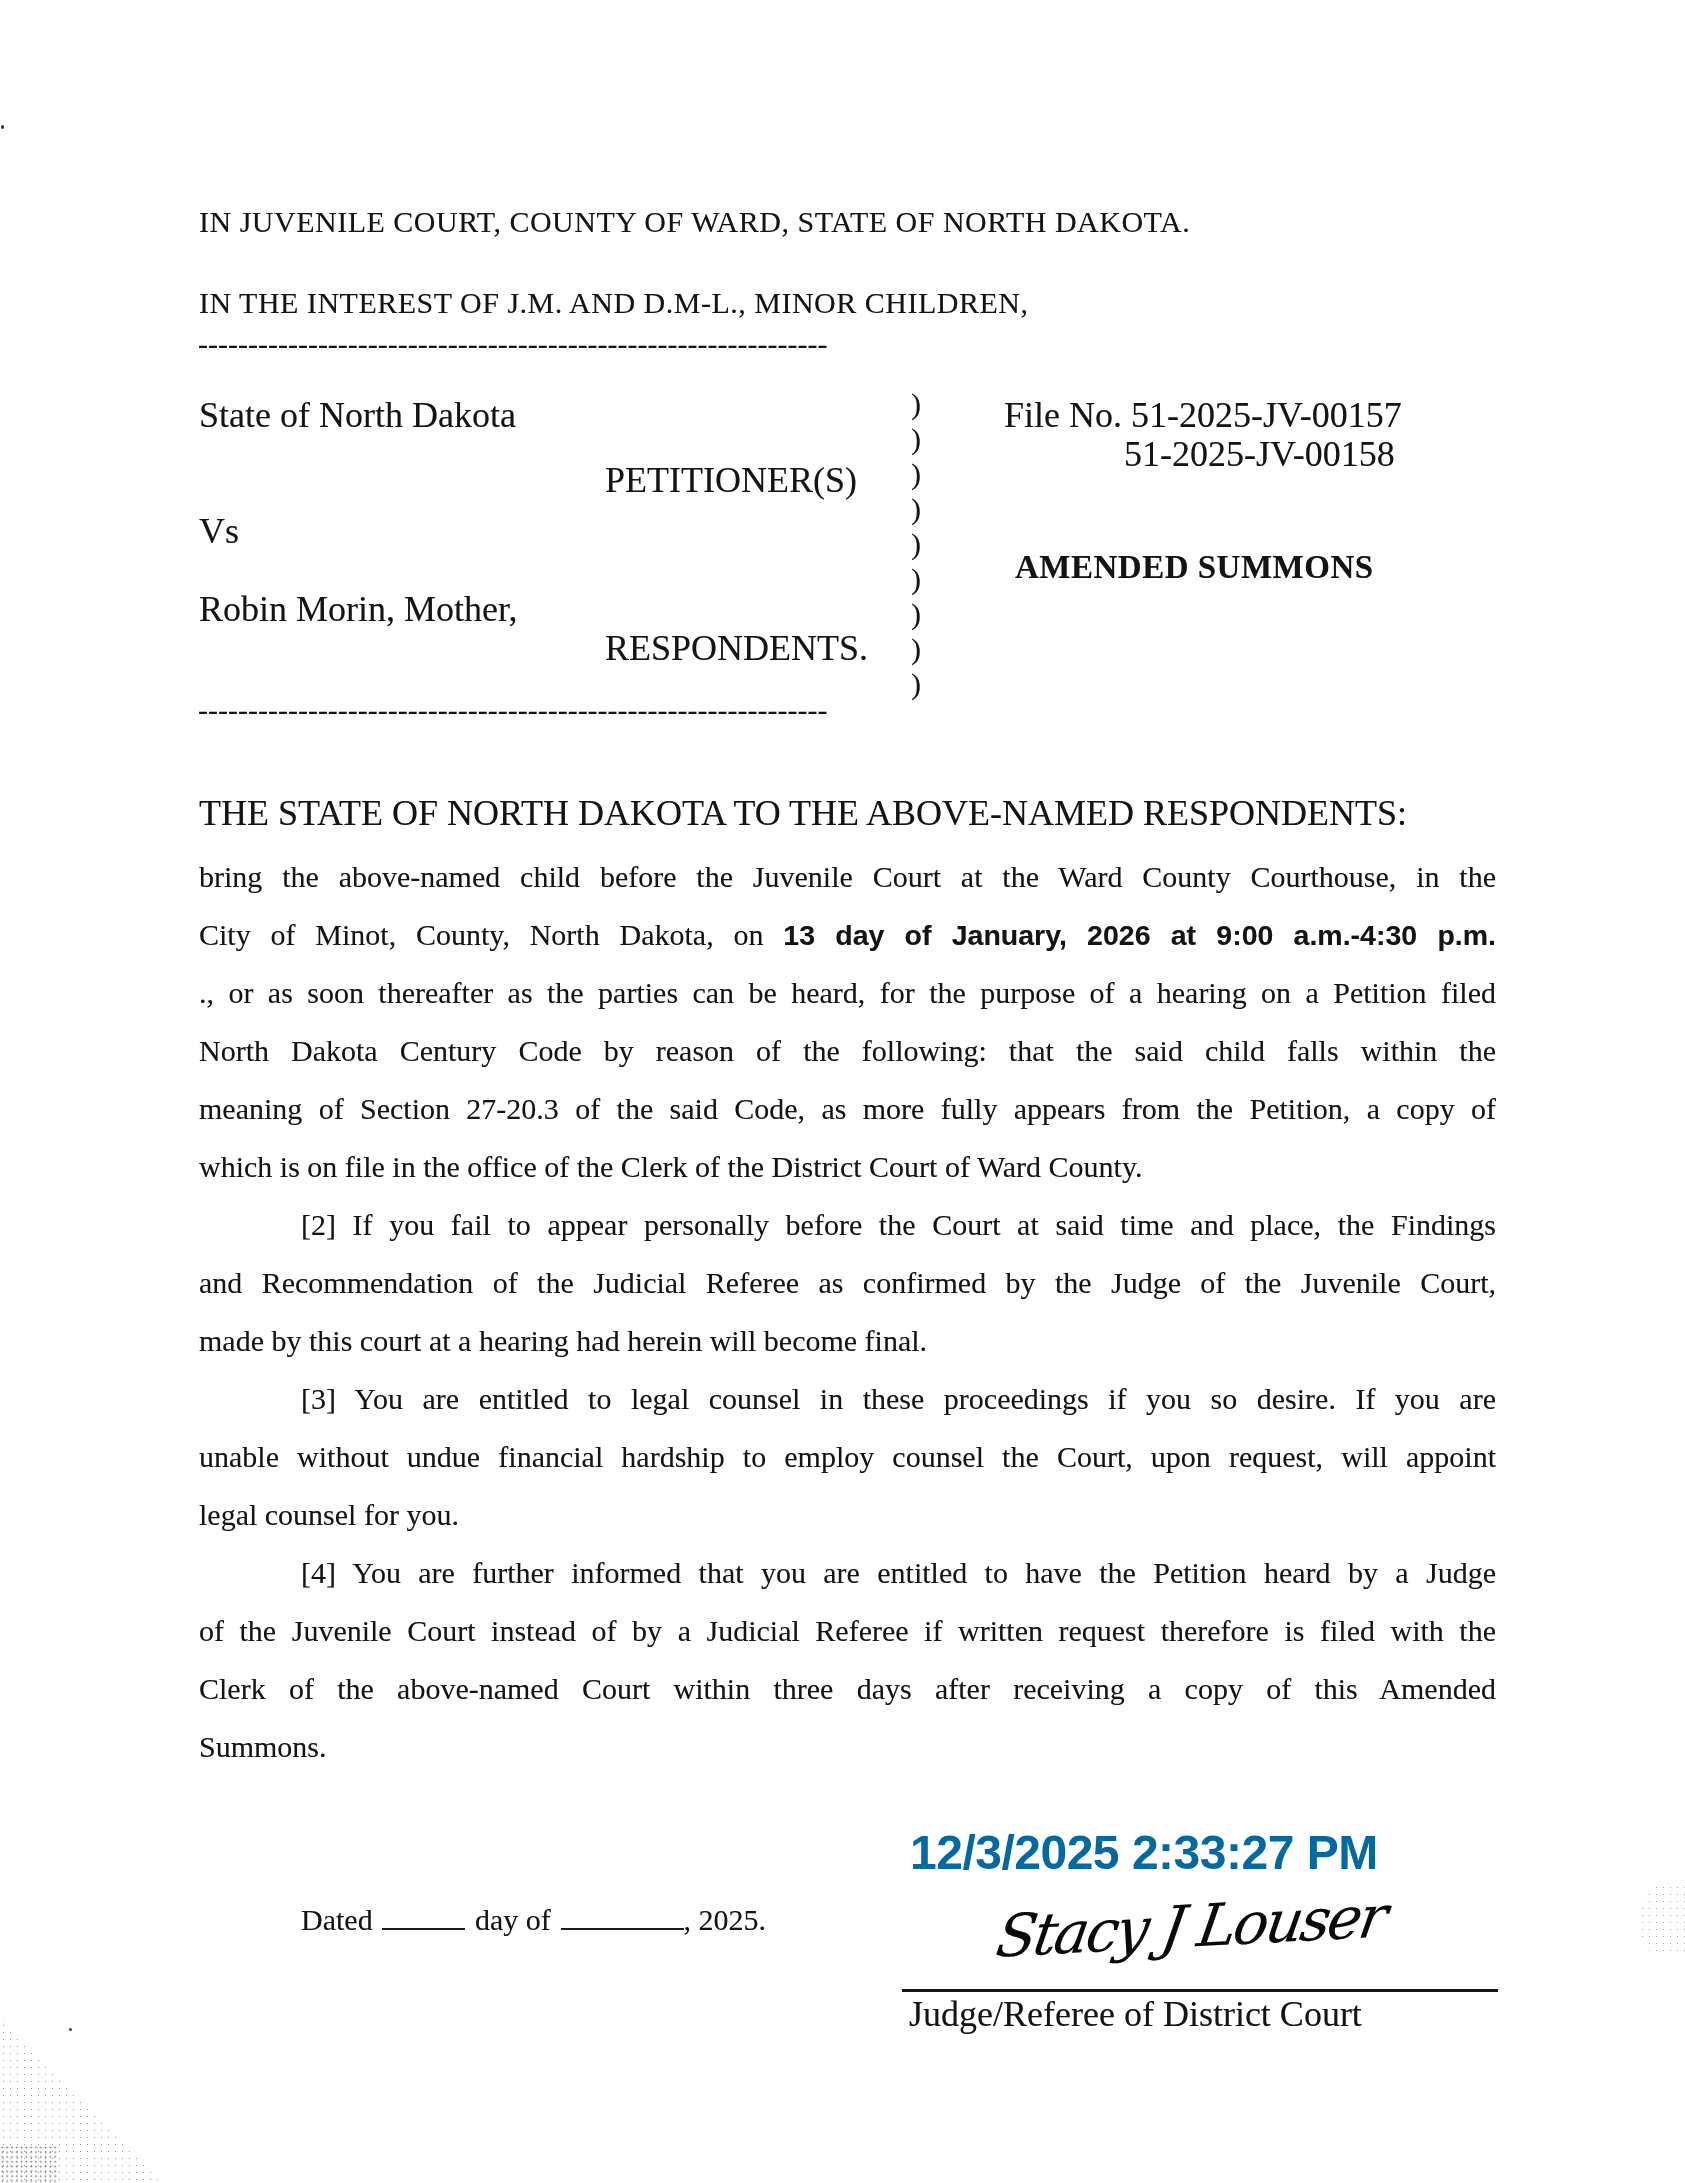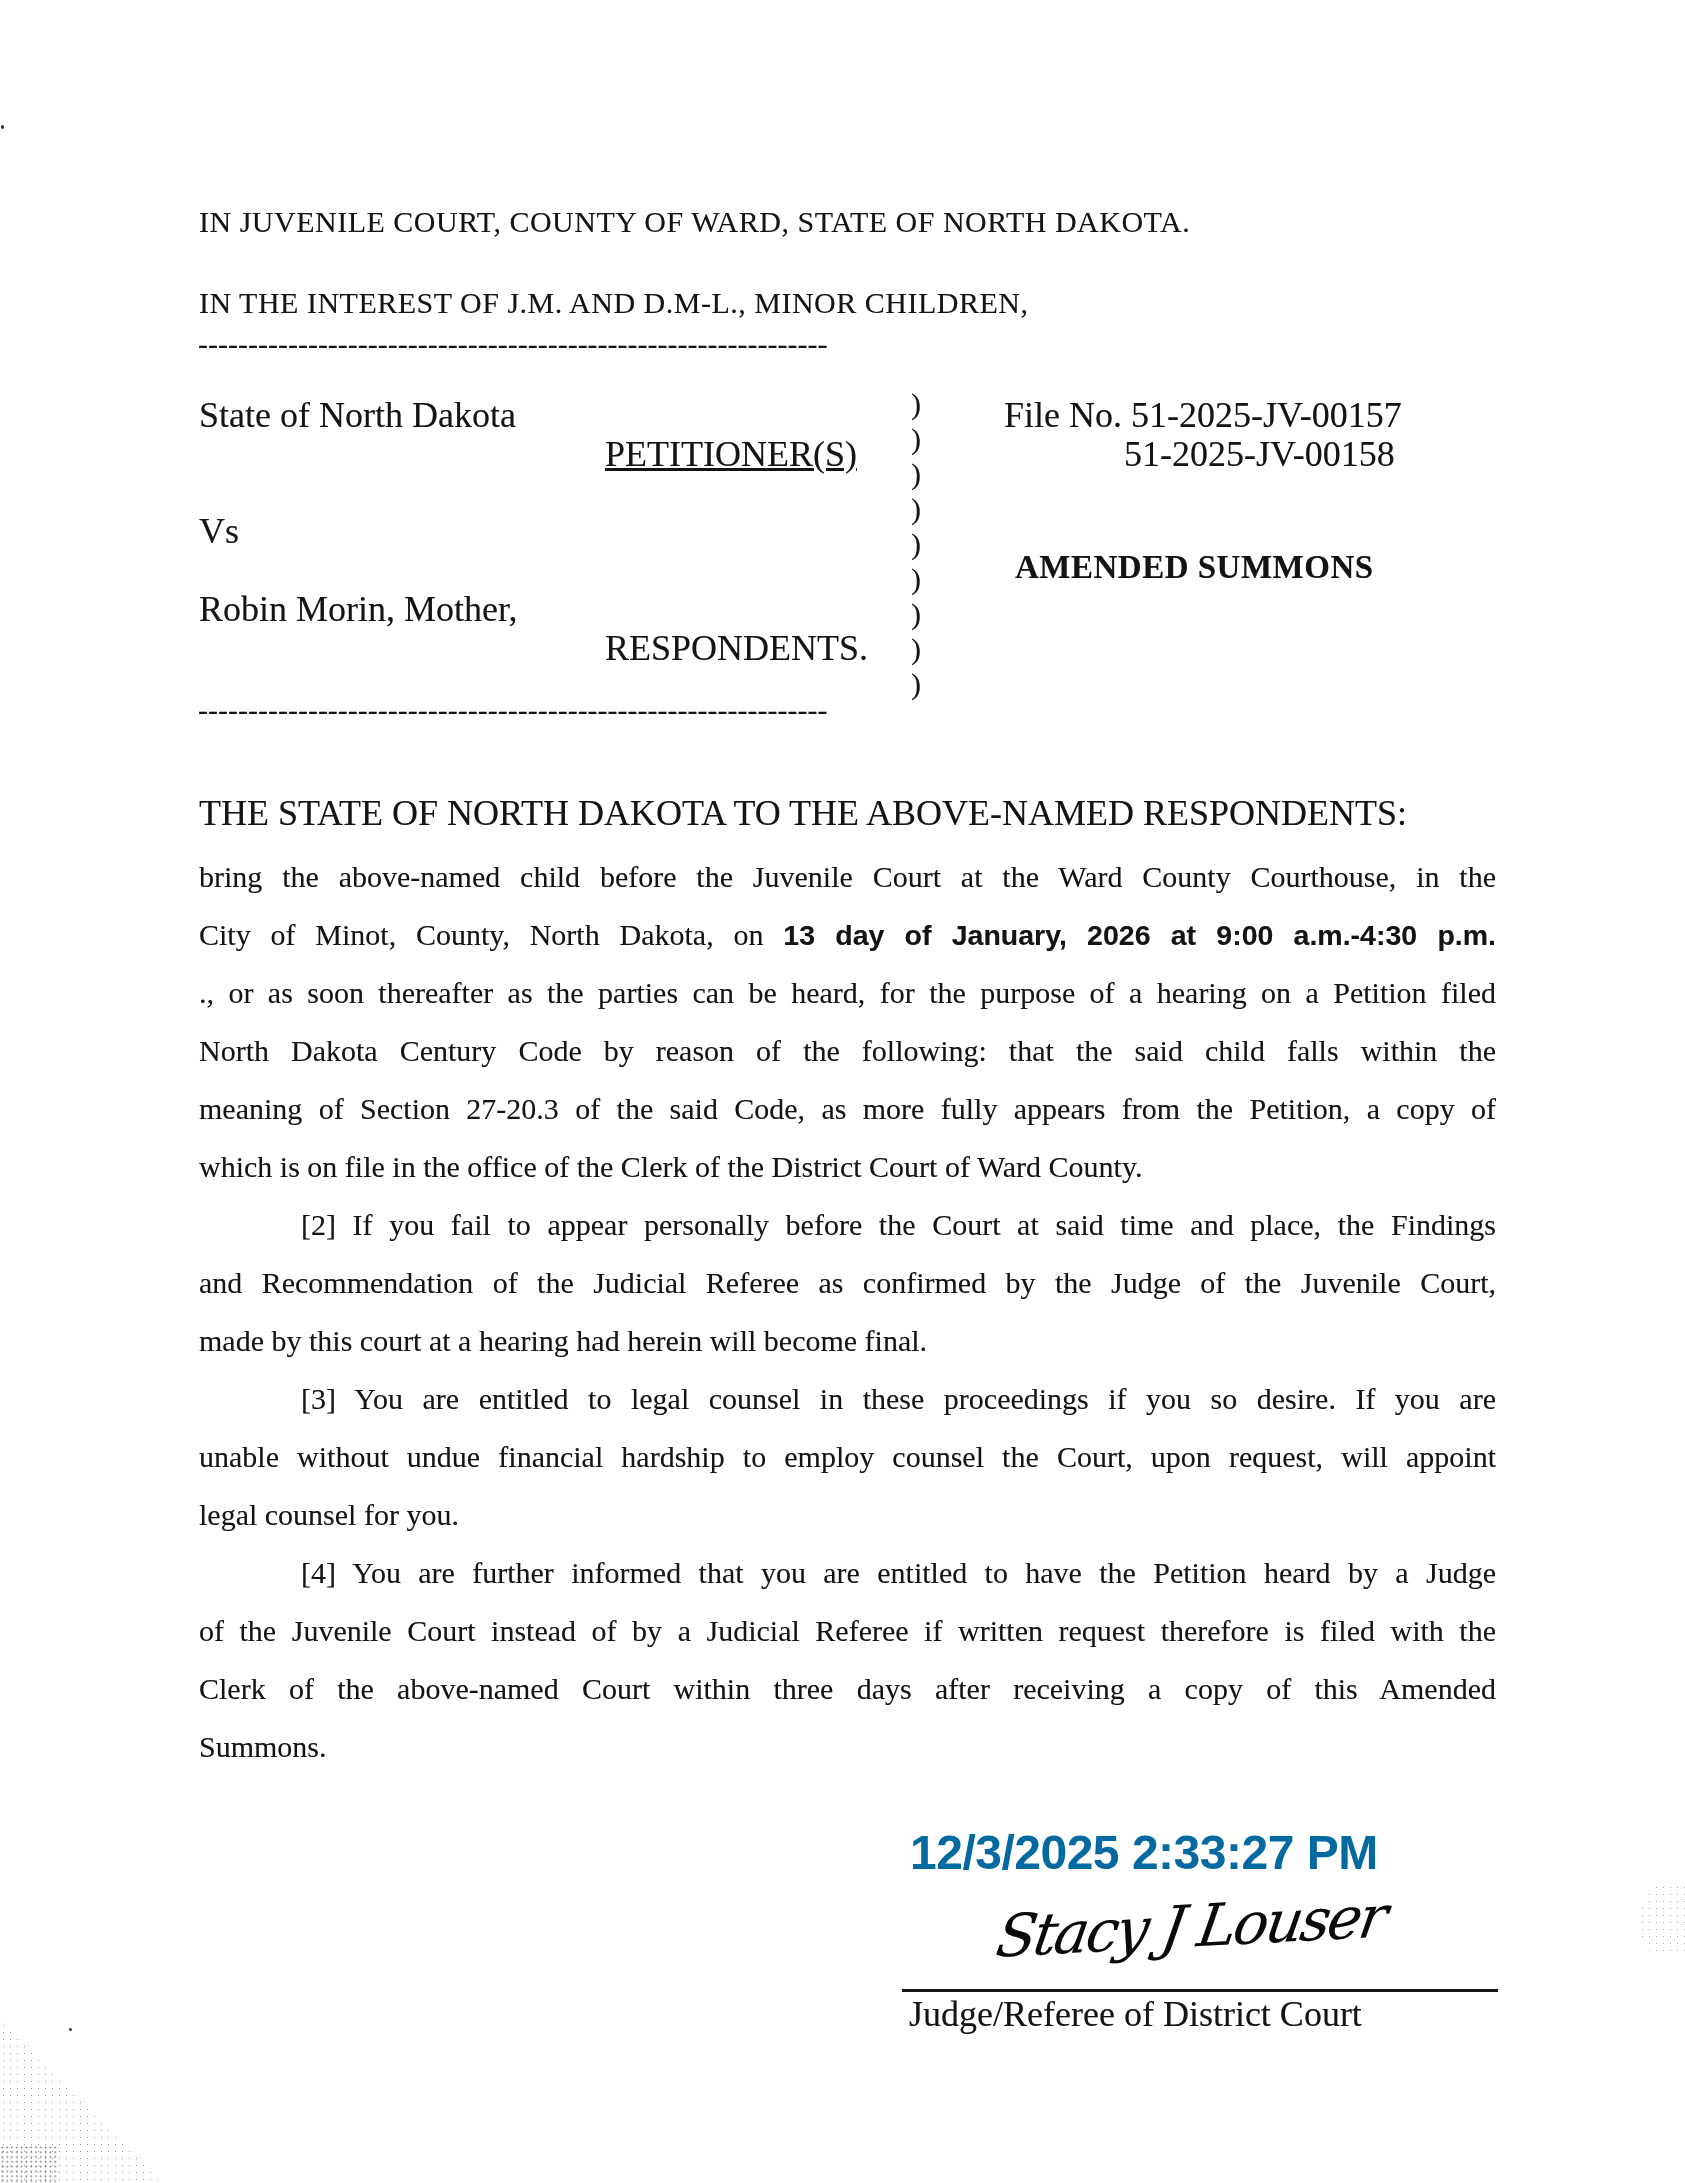--- a/index.html
+++ b/index.html
@@ -105,21 +105,21 @@
 </head>
 <body>
 
 <div id="page">
 
   <div class="abs serif hdr" style="left:199px; top:286px;">IN THE INTEREST OF J.M. AND D.M-L., MINOR CHILDREN,</div>
   <div class="abs serif hdr" style="left:199px; top:205px;">IN JUVENILE COURT, COUNTY OF WARD, STATE OF NORTH DAKOTA.</div>
   <div class="abs serif divider" style="left:198px; top:329px;">----------------------------------------------------------------------</div>
 
   <div class="abs serif" style="left:199px; top:399px;">State of North Dakota</div>
-  <div class="abs serif" style="left:605px; top:438px;text-decoration:underline;">PETITIONER(S)</div>
+  <div class="abs serif" style="left:605px; top:464px;">PETITIONER(S)</div>
   <div class="abs serif" style="left:199px; top:515px;">Vs</div>
   <div class="abs serif" style="left:199px; top:593px;">Robin Morin, Mother,</div>
   <div class="abs serif" style="left:605px; top:632px;">RESPONDENTS.</div>
 
   <div class="abs serif paren-col">
     <span>)</span>
     <span>)</span>
     <span>)</span>
     <span>)</span>
     <span>)</span>
@@ -151,20 +151,23 @@
     <div class="bline j">unable without undue financial hardship to employ counsel the Court, upon request, will appoint</div>
     <div class="bline e">legal counsel for you.</div>
     <div class="bline j ind">[4]   You are further informed that you are entitled to have the Petition heard by a Judge</div>
     <div class="bline j">of the Juvenile Court instead of by a Judicial Referee if written request therefore is filed with the</div>
     <div class="bline j">Clerk of the above-named Court within three days after receiving a copy of this Amended</div>
     <div class="bline e">Summons.</div>
   </div>
 
   <div class="abs" id="efile-stamp">12/3/2025 2:33:27 PM</div>
 
+  <div class="abs serif" id="dated-line">
+    <span>Dated</span><span class="blank" id="blank1"></span><span>day of</span><span class="blank" id="blank2"></span><span>, 2025.</span>
+  </div>
 
   <div class="abs" id="signature">Stacy J Louser</div>
   <div class="abs" id="sig-line"></div>
   <div class="abs serif" id="sig-title">Judge/Referee of District Court</div>
 
   <div class="halftone" id="corner-noise"></div>
   <div class="halftone" id="corner-noise-dense"></div>
   <div class="halftone" id="edge-noise"></div>
   <div class="abs" id="speck-1"></div>
   <div class="abs" id="speck-2"></div>

